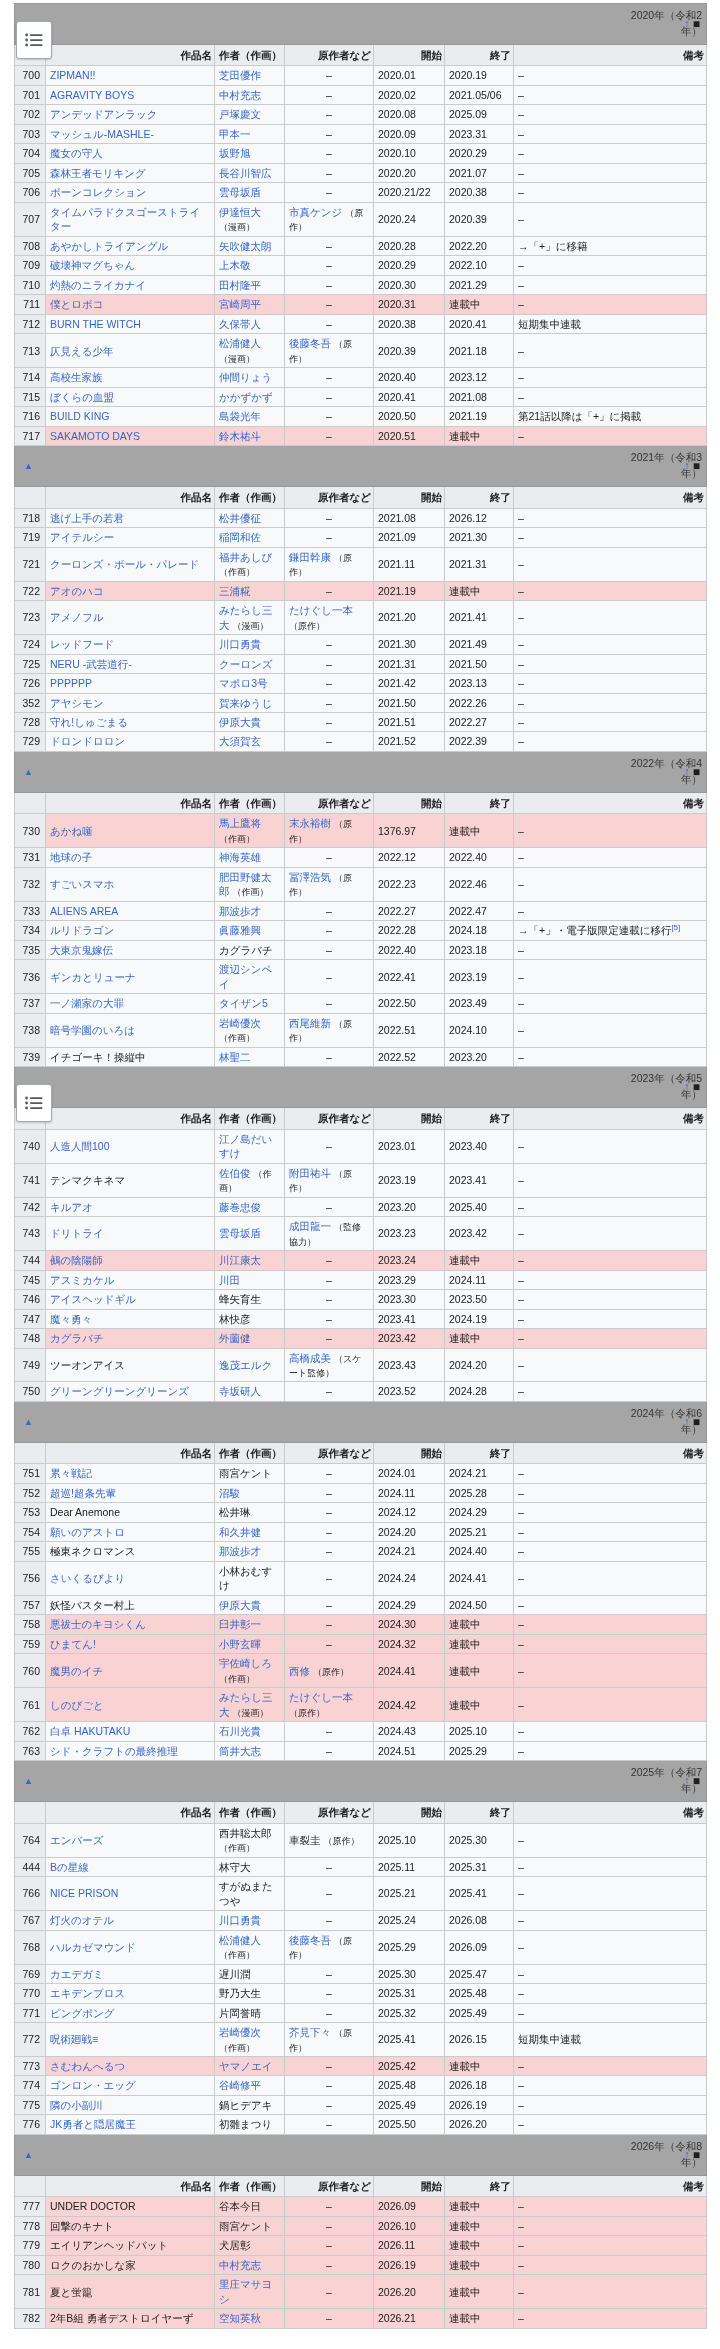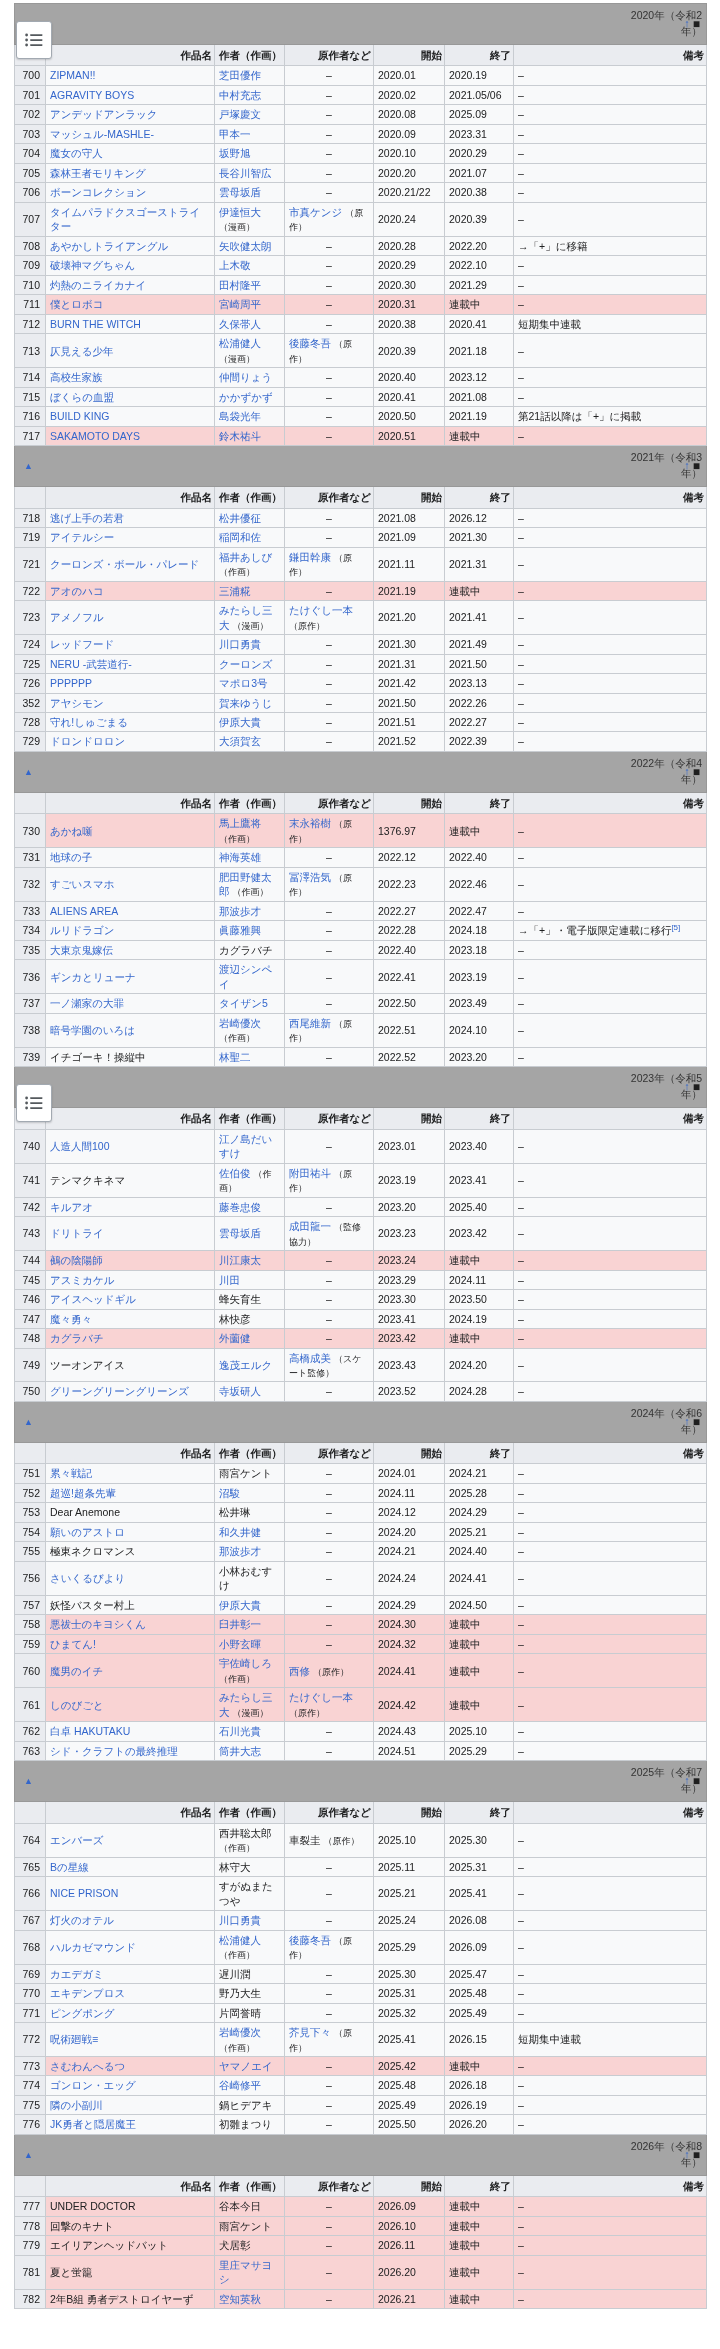--- a/index.html
+++ b/index.html
@@ -733,21 +733,21 @@
         <tr class="data">
           <th class="num">764</th>
           <td class="c-title"><a class="lnk">エンバーズ</a></td>
           <td class="c-author"><span class="plain">西井聡太郎</span> <span class="role">（作画）</span></td>
           <td class="c-orig"><span class="plain">車裂圭</span> <span class="role">（原作）</span></td>
           <td class="c-start">2025.10</td>
           <td class="c-end">2025.30</td>
           <td class="c-note"><span>–</span></td>
         </tr>
         <tr class="data">
-          <th class="num">765</th>
+          <th class="num">444</th>
           <td class="c-title"><a class="lnk">Bの星線</a></td>
           <td class="c-author"><span class="plain">林守大</span></td>
           <td class="c-orig dash">–</td>
           <td class="c-start">2025.11</td>
           <td class="c-end">2025.31</td>
           <td class="c-note"><span>–</span></td>
         </tr>
         <tr class="data">
           <th class="num">766</th>
           <td class="c-title"><a class="lnk">NICE PRISON</a></td>
@@ -883,20 +883,29 @@
         <tr class="data on">
           <th class="num">779</th>
           <td class="c-title"><span class="plain">エイリアンヘッドバット</span></td>
           <td class="c-author"><span class="plain">犬居彰</span></td>
           <td class="c-orig dash">–</td>
           <td class="c-start">2026.11</td>
           <td class="c-end ongoing">連載中</td>
           <td class="c-note"><span>–</span></td>
         </tr>
         <tr class="data on">
+          <th class="num">780</th>
+          <td class="c-title"><span class="plain">ロクのおかしな家</span></td>
+          <td class="c-author"><a class="lnk">中村充志</a></td>
+          <td class="c-orig dash">–</td>
+          <td class="c-start">2026.19</td>
+          <td class="c-end ongoing">連載中</td>
+          <td class="c-note"><span>–</span></td>
+        </tr>
+        <tr class="data on">
           <th class="num">781</th>
           <td class="c-title"><span class="plain">夏と蛍籠</span></td>
           <td class="c-author"><a class="lnk">里庄マサヨシ</a></td>
           <td class="c-orig dash">–</td>
           <td class="c-start">2026.20</td>
           <td class="c-end ongoing">連載中</td>
           <td class="c-note"><span>–</span></td>
         </tr>
         <tr class="data on">
           <th class="num">782</th>

